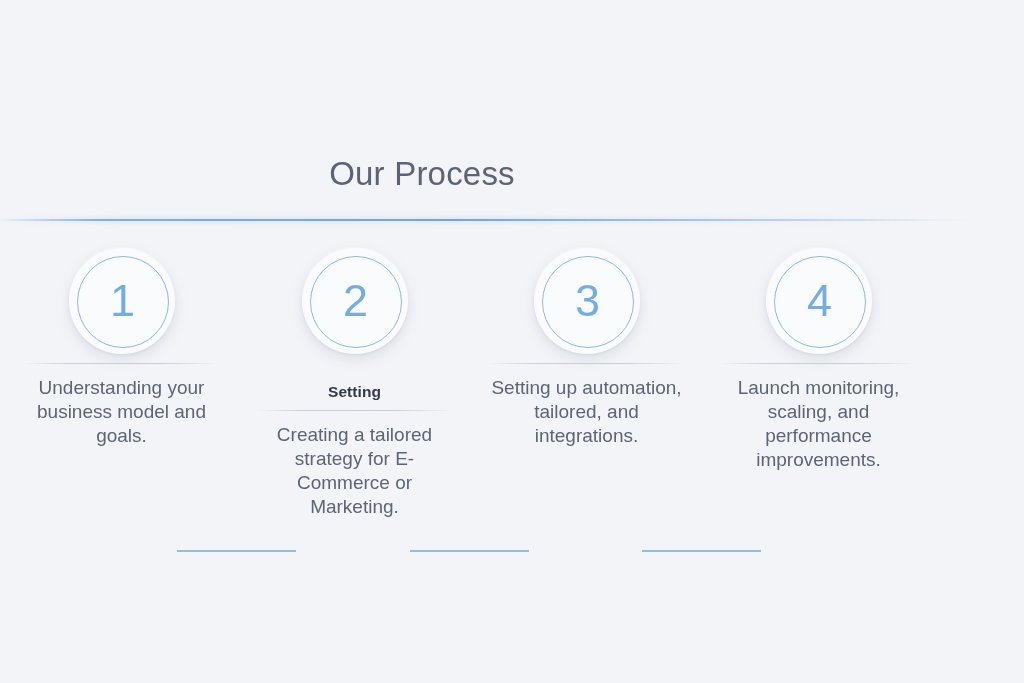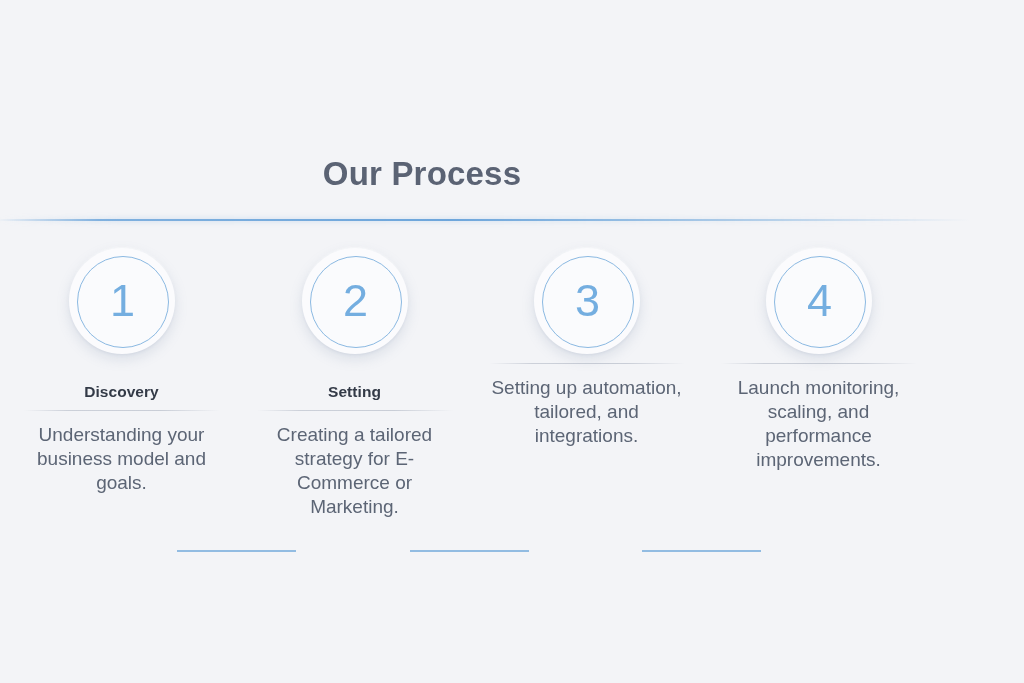--- a/index.html
+++ b/index.html
@@ -24,21 +24,21 @@
   }
 
   
   .section-title {
     position: absolute;
     top: 133px;
     left: 0;
     width: 844px;
     text-align: center;
     font-size: 33px;
-    font-weight: 700;
+    font-weight: 400;
     letter-spacing: 0.2px;
     color: #5b6374;
     font-family: "Liberation Sans", sans-serif;
   }
 
   
   .title-divider {
     position: absolute;
     top: 219px;
     left: 0px;
@@ -172,21 +172,20 @@
     <div class="connector" style="left:177px; width:119px;"></div>
     <div class="connector" style="left:410px; width:119px;"></div>
     <div class="connector" style="left:642px; width:119px;"></div>
 
     <div class="step" style="left:5px;">
       <div class="circle-outer">
         <div class="circle-inner">
           <span class="circle-number">1</span>
         </div>
       </div>
-      <div class="step-label">Discovery</div>
       <div class="step-rule"></div>
       <div class="step-desc">Understanding your business model and goals.</div>
     </div>
 
     <div class="step" style="left:238px;">
       <div class="circle-outer">
         <div class="circle-inner">
           <span class="circle-number">2</span>
         </div>
       </div>

